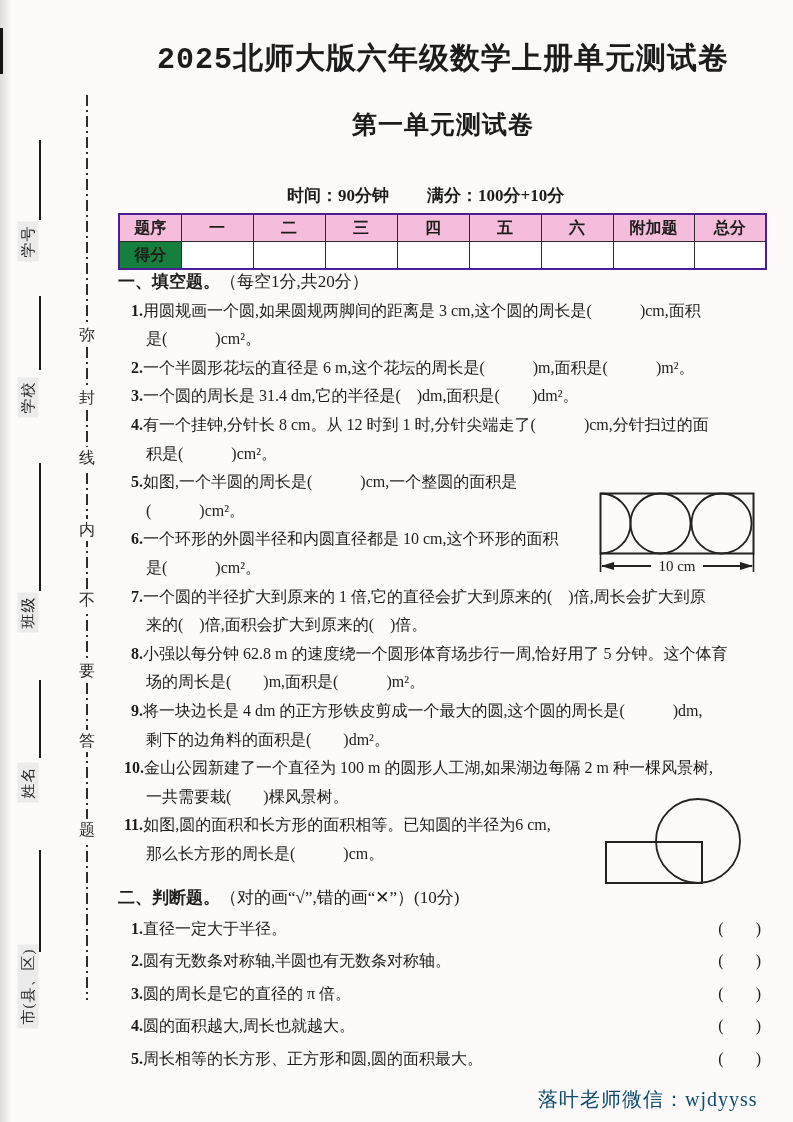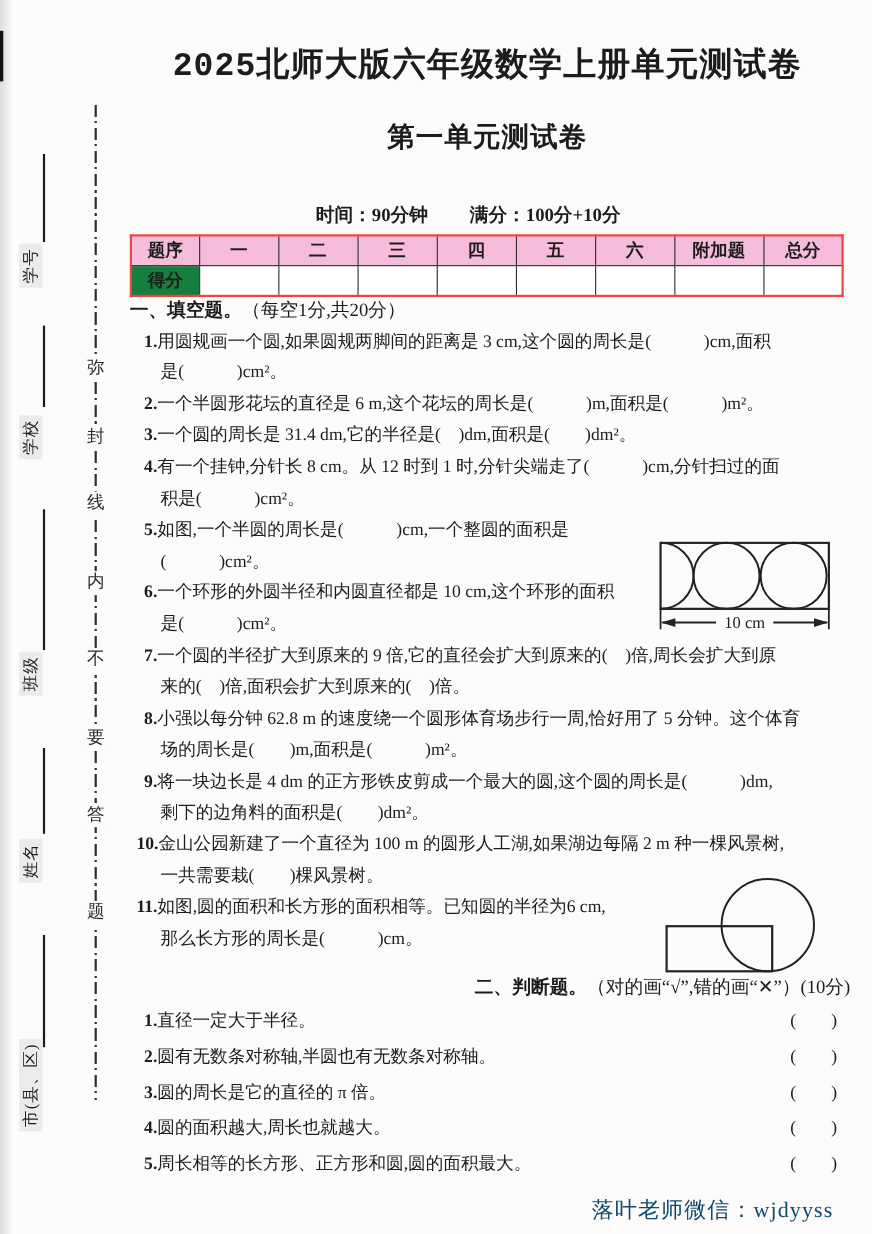--- a/index.html
+++ b/index.html
@@ -27,30 +27,30 @@
   .info-row{position:absolute;left:287px;top:184px;display:flex;gap:38px;
         font-weight:bold;font-size:17px;}
   
   table.score{position:absolute;left:118px;top:213px;width:647px;border-collapse:collapse;
         table-layout:fixed;font-size:16px;}
   table.score th, table.score td{border:1.6px solid #2b2b2b;height:26px;padding:0;text-align:center;
         font-weight:bold;}
   table.score th{background:#f6bcdb;}
   td.row-label{background:#15803d;}
   td.blank-cell{background:#ffffff;}
-  table.score{border:2px solid #ef4444;}
+  table.score{border:2px solid #4c1d95;}
   
   .sec1{position:absolute;left:118px;top:268px;width:655px;}
   .sec-heading{line-height:28.6px;font-size:17px;white-space:nowrap;}
   .sec-heading .hmain{font-weight:bold;}
   .qline{line-height:28.6px;font-size:16px;white-space:nowrap;padding-left:13px;}
   .qline .num{font-weight:bold;}
   .qline.cont{padding-left:28px;}
   .qline.wide{padding-left:6px;}
-  .sec2{position:absolute;left:118px;top:884px;width:655px;text-align:right;}
+  .sec2{position:absolute;left:118px;top:884px;width:655px;}
   .jitem{display:flex;justify-content:space-between;line-height:32.5px;font-size:16px;}
   .jitem .jtext{padding-left:13px;white-space:nowrap;}
   .jitem .jtext .num{font-weight:bold;}
   .jitem .jparen{margin-right:4px;letter-spacing:8px;}
   
   .fig1{position:absolute;left:599px;top:492px;}
   .fig2{position:absolute;left:604px;top:797px;}
   svg{display:block;}
   
   .wechat{position:absolute;left:538px;top:1086px;font-size:20px;color:#0c4a6e;letter-spacing:1px;}
@@ -150,21 +150,21 @@
     <div class="qline"><span class="num">1.</span><span>用圆规画一个圆,如果圆规两脚间的距离是 3 cm,这个圆的周长是(　　　)cm,面积</span></div>
     <div class="qline cont"><span>是(　　　)cm²。</span></div>
     <div class="qline"><span class="num">2.</span><span>一个半圆形花坛的直径是 6 m,这个花坛的周长是(　　　)m,面积是(　　　)m²。</span></div>
     <div class="qline"><span class="num">3.</span><span>一个圆的周长是 31.4 dm,它的半径是(　)dm,面积是(　　)dm²。</span></div>
     <div class="qline"><span class="num">4.</span><span>有一个挂钟,分针长 8 cm。从 12 时到 1 时,分针尖端走了(　　　)cm,分针扫过的面</span></div>
     <div class="qline cont"><span>积是(　　　)cm²。</span></div>
     <div class="qline"><span class="num">5.</span><span>如图,一个半圆的周长是(　　　)cm,一个整圆的面积是</span></div>
     <div class="qline cont"><span>(　　　)cm²。</span></div>
     <div class="qline"><span class="num">6.</span><span>一个环形的外圆半径和内圆直径都是 10 cm,这个环形的面积</span></div>
     <div class="qline cont"><span>是(　　　)cm²。</span></div>
-    <div class="qline"><span class="num">7.</span><span>一个圆的半径扩大到原来的 9 倍,它的直径会扩大到原来的(　)倍,周长会扩大到原</span></div>
+    <div class="qline"><span class="num">7.</span><span>一个圆的半径扩大到原来的 1 倍,它的直径会扩大到原来的(　)倍,周长会扩大到原</span></div>
     <div class="qline cont"><span>来的(　)倍,面积会扩大到原来的(　)倍。</span></div>
     <div class="qline"><span class="num">8.</span><span>小强以每分钟 62.8 m 的速度绕一个圆形体育场步行一周,恰好用了 5 分钟。这个体育</span></div>
     <div class="qline cont"><span>场的周长是(　　)m,面积是(　　　)m²。</span></div>
     <div class="qline"><span class="num">9.</span><span>将一块边长是 4 dm 的正方形铁皮剪成一个最大的圆,这个圆的周长是(　　　)dm,</span></div>
     <div class="qline cont"><span>剩下的边角料的面积是(　　)dm²。</span></div>
     <div class="qline wide"><span class="num">10.</span><span>金山公园新建了一个直径为 100 m 的圆形人工湖,如果湖边每隔 2 m 种一棵风景树,</span></div>
     <div class="qline cont"><span>一共需要栽(　　)棵风景树。</span></div>
     <div class="qline wide"><span class="num">11.</span><span>如图,圆的面积和长方形的面积相等。已知圆的半径为6 cm,</span></div>
     <div class="qline cont"><span>那么长方形的周长是(　　　)cm。</span></div>
   </div>

